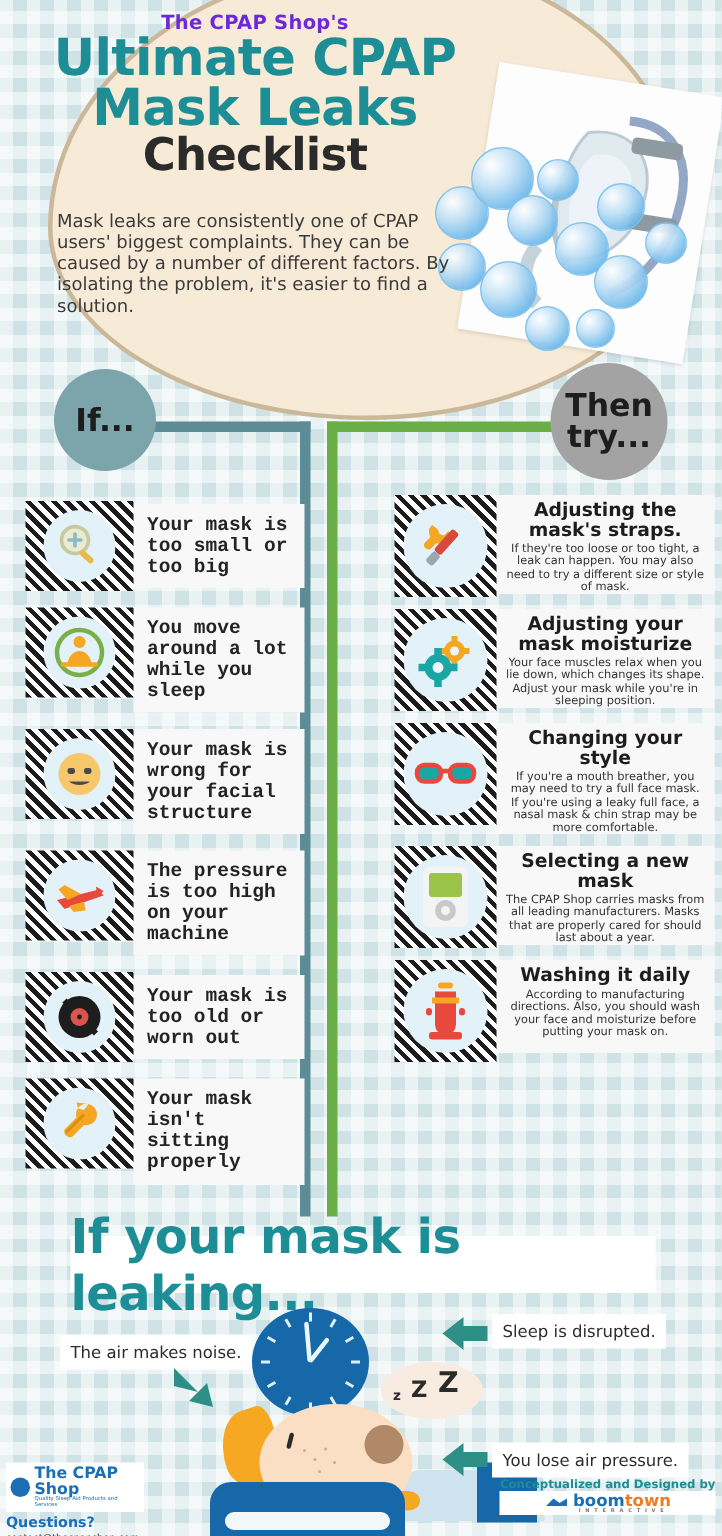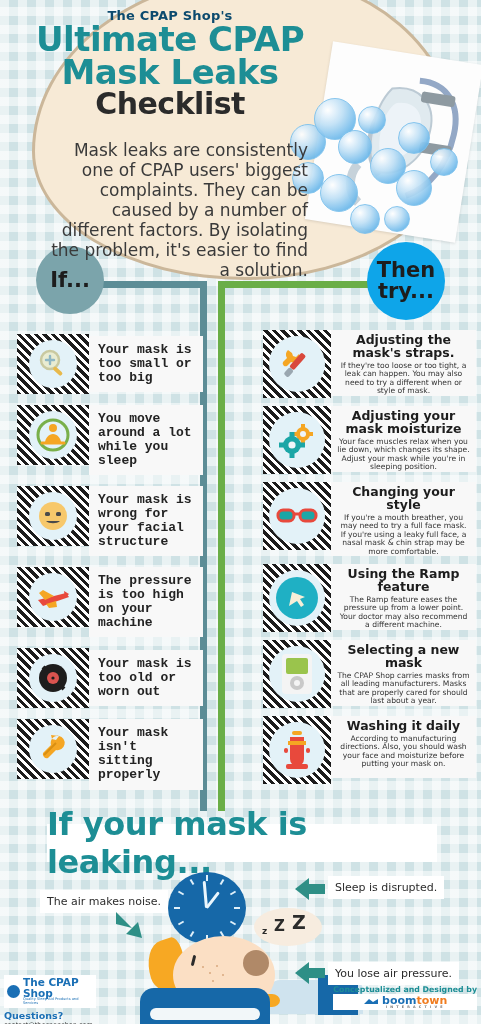--- a/index.html
+++ b/index.html
@@ -19,31 +19,31 @@
   .hero-card{position:absolute;left:318px;top:52px;width:152px;height:180px;background:#fdfdfd;
         transform:rotate(9deg);box-shadow:0 1px 3px rgba(0,0,0,.12);}
   .mask-photo{position:absolute;left:318px;top:52px;width:160px;height:180px;transform:rotate(9deg);}
   .bubbles{position:absolute;left:286px;top:96px;width:195px;height:145px;}
   .bub{position:absolute;border-radius:50%;
        background:radial-gradient(circle at 32% 28%, #ffffff 0%, #bfe0f6 38%, #69b7ea 78%, #8fcbee 100%);
        border:1.5px solid #7cc0ec;opacity:.92;}
 
   .title-wrap{position:absolute;left:0;top:8px;width:340px;text-align:center;z-index:5;}
   .brandline{font-family:"DejaVu Sans","Liberation Sans",sans-serif;font-weight:bold;
-        font-size:13px;color:#0c4a6e;letter-spacing:.2px;}
+        font-size:13px;color:#6d28d9;letter-spacing:.2px;}
   .t1,.t2{font-size:34px;line-height:.96;font-weight:bold;color:#1d8e95;letter-spacing:-.5px;}
   .t3{font-size:30px;line-height:1.05;font-weight:bold;color:#2b2b2b;letter-spacing:-.5px;}
-  .hero-body{position:absolute;left:38px;top:140px;width:270px;text-align:right;
-        font-size:17px;line-height:1.18;color:#3a3a3a;z-index:5;}
+  .hero-body{position:absolute;left:38px;top:140px;width:270px;text-align:left;
+        font-size:12px;line-height:1.18;color:#3a3a3a;z-index:5;}
 
   
   .circle{position:absolute;border-radius:50%;display:flex;align-items:center;justify-content:center;
         text-align:center;font-weight:bold;color:#1d1d1d;line-height:1;}
   .c-if{left:36px;top:246px;width:68px;height:68px;background:#7ba4ab;font-size:21px;}
-  .c-then{left:367px;top:242px;width:78px;height:78px;background:#0ea5e9;font-size:21px;
+  .c-then{left:367px;top:242px;width:78px;height:78px;background:#a3a3a3;font-size:21px;
         flex-direction:column;}
   .c-then span{display:block;}
 
   .conn{position:absolute;}
   .conn-if-h{left:100px;top:281px;width:107px;height:7px;background:#5c8d96;}
   .conn-if-v{left:200px;top:281px;width:7px;height:530px;background:#5c8d96;}
   .conn-then-h{left:218px;top:281px;width:160px;height:7px;background:#6aae47;}
   .conn-then-v{left:218px;top:281px;width:7px;height:530px;background:#6aae47;}
 
   
@@ -264,21 +264,21 @@
         <div class="disc">
       <svg width="40" height="40" viewBox="0 0 40 40">
             <path d="M11 6a6 6 0 00-1 8l-4 4a3 3 0 004 4l4-4a6 6 0 008-8l-3 3-3-1-1-3z" fill="#f5a623"></path>
             <rect x="18" y="8" width="6" height="19" rx="2" fill="#d9483c" transform="rotate(42 21 17)"></rect>
             <rect x="9" y="24" width="6" height="9" rx="2" fill="#9aa7b0" transform="rotate(42 12 28)"></rect>
           </svg>
     </div>
       </div>
     <div class="label-r">
       <span class="rt">Adjusting the mask's straps.</span>
-      <span class="rb">If they're too loose or too tight, a leak can happen. You may also need to try a different when or style of mask.</span>
+      <span class="rb">If they're too loose or too tight, a leak can happen. You may also need to try a different size or style of mask.</span>
     </div>
   </div>
 
   <div class="row row-r">
     <div class="iconbox iconbox-r">
         <div class="disc">
       <svg width="40" height="40" viewBox="0 0 40 40">
             <g fill="#f5a623">
               <circle cx="26" cy="14" r="7"></circle>
               <rect x="24" y="4" width="4" height="4"></rect>
@@ -313,34 +313,20 @@
             <path d="M18 12h6" stroke="#e8493c" stroke-width="3"></path>
           </svg>
     </div>
       </div>
     <div class="label-r">
       <span class="rt">Changing your style</span>
       <span class="rb">If you're a mouth breather, you may need to try a full face mask. If you're using a leaky full face, a nasal mask &amp; chin strap may be more comfortable.</span>
     </div>
   </div>
 
-  <div class="row row-r">
-    <div class="iconbox iconbox-r">
-        <div class="disc">
-      <svg width="44" height="44" viewBox="0 0 44 44">
-            <circle cx="22" cy="22" r="21" fill="#1fb0c4"></circle>
-            <path d="M14 30l3-14 13 5-5 2 4 6-3 2-4-6z" fill="#f7efd8"></path>
-          </svg>
-    </div>
-      </div>
-    <div class="label-r">
-      <span class="rt">Using the Ramp feature</span>
-      <span class="rb">The Ramp feature eases the pressure up from a lower point. Your doctor may also recommend a different machine.</span>
-    </div>
-  </div>
 
   <div class="row row-r">
     <div class="iconbox iconbox-r">
         <div class="disc">
       <svg width="34" height="44" viewBox="0 0 34 44">
             <rect x="2" y="2" width="30" height="40" rx="4" fill="#f4f4f4"></rect>
             <rect x="6" y="6" width="22" height="16" rx="2" fill="#9ac44c"></rect>
             <circle cx="17" cy="31" r="7" fill="#c9c9c9"></circle>
             <circle cx="17" cy="31" r="3" fill="#f4f4f4"></circle>
           </svg>

